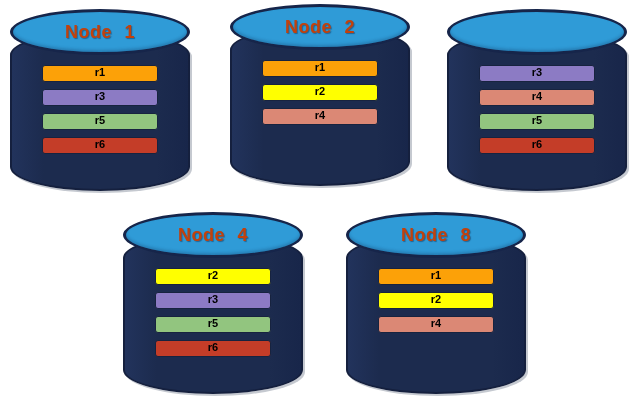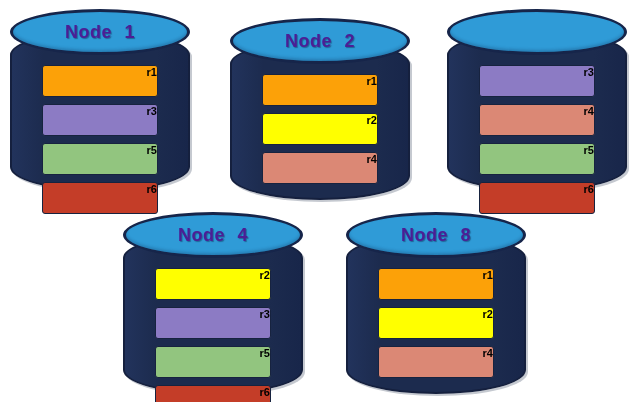--- a/index.html
+++ b/index.html
@@ -45,49 +45,49 @@
     box-shadow: inset 0 -2px 3px rgba(10,40,80,0.25);
   }
   .cyl-label {
     position: absolute;
     left: 0;
     top: 0;
     width: 180px;
     height: 46px;
     line-height: 46px;
     text-align: center;
-    color: #4c1d95;
+    color: #c2410c;
     font-size: 18px;
     font-weight: bold;
     word-spacing: 7px;
     letter-spacing: 0.5px;
     text-shadow: 1px 1px 1px rgba(10,35,70,0.45);
   }
   .replica-list {
     position: absolute;
     left: 0;
     top: 56px;
     width: 180px;
   }
   .bar {
     width: 116px;
-    height: 32px;
+    height: 17px;
     margin: 0 auto 7px auto;
     border: 1px solid #17233f;
     border-radius: 3px;
     box-sizing: border-box;
-    text-align: right;
+    text-align: center;
     font-size: 11px;
     font-weight: bold;
     color: #000000;
     line-height: 13px;
   }
   
   #node-0 { left: 10px;  top: 9px;   }
-  #node-1 { left: 230px; top: 18px;   }
+  #node-1 { left: 230px; top: 4px;   }
   #node-2 { left: 447px; top: 9px;   }
   #node-3 { left: 123px; top: 212px; padding-left: 28px; }
   #node-4 { left: 346px; top: 212px; }
 </style>
 </head>
 <body>
 
 <div class="canvas">
 
   <div class="cylinder" id="node-0">

